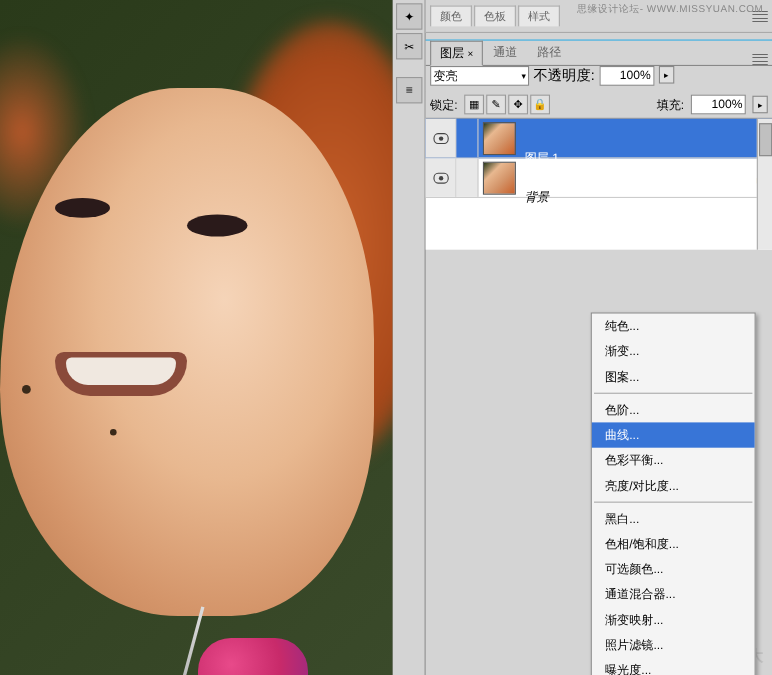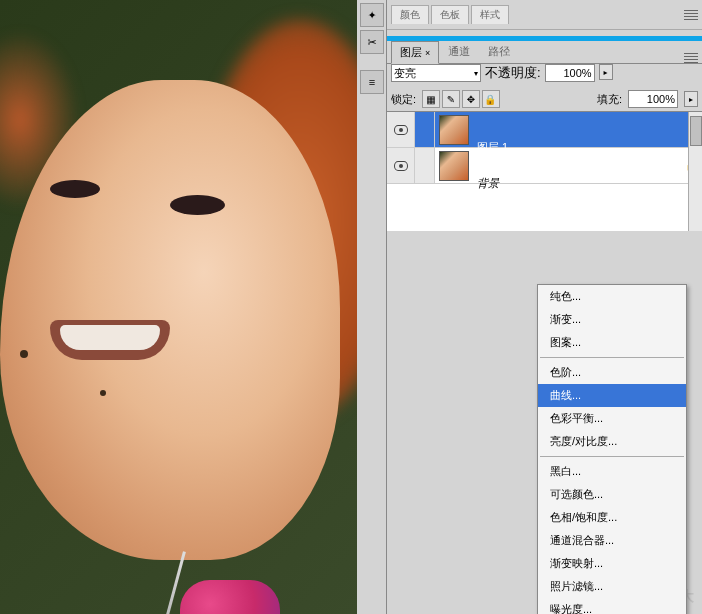--- a/index.html
+++ b/index.html
@@ -23,21 +23,21 @@
 .tool-icon { width: 24px; height: 24px; margin: 3px; background: #c8c8c8; border: 1px solid #999; display: flex; align-items: center; justify-content: center; }
 
 .panel-area { position: absolute; left: 387px; top: 0; right: 0; height: 614px; background: #d4d4d4; }
 
 .panel-header-top { height: 30px; background: #d4d4d4; display: flex; align-items: center; padding: 0 4px; border-bottom: 1px solid #aaa; }
 .tab { padding: 2px 8px; background: #e8e8e8; border: 1px solid #aaa; border-bottom: none; margin-right: 2px; font-size: 10px; color: #666; }
 .panel-menu { margin-left: auto; width: 14px; height: 10px; background: repeating-linear-gradient(#666 0 1px, transparent 1px 3px); }
 
 .watermark { position: absolute; right: 8px; top: 2px; font-size: 9px; color: #888; letter-spacing: 0.5px; }
 
-.layers-panel { border-top: 5px solid #0ea5e9; }
+.layers-panel { border-top: 1px solid #0ea5e9; }
 .layers-tabs { height: 22px; display: flex; align-items: flex-end; padding: 0 4px; background: #d4d4d4; }
 .ltab { padding: 3px 8px; font-size: 11px; color: #666; border: 1px solid transparent; }
 .ltab.active { background: #d4d4d4; border: 1px solid #888; border-bottom: 1px solid #d4d4d4; color: #000; position: relative; top: 1px; }
 
 .opacity-row { height: 24px; display: flex; align-items: flex-start; padding: 0 4px; gap: 4px; border-top: 1px solid #888; background: #d4d4d4; }
 .blend-select { width: 90px; height: 18px; background: #fff; border: 1px solid #888; padding: 0 2px; display: flex; align-items: center; justify-content: space-between; }
 .opacity-label { font-size: 13px; }
 .pct-input { width: 50px; height: 18px; background: #fff; border: 1px solid #888; display: flex; align-items: center; justify-content: flex-end; padding: 0 2px; }
 .arrow { width: 14px; height: 16px; background: #e0e0e0; border: 1px solid #888; display: flex; align-items: center; justify-content: center; font-size: 8px; }
 
@@ -96,20 +96,21 @@
 </div>
 
 <div class="panel-area">
 
   <div class="panel-header-top">
     <div class="tab">颜色</div>
     <div class="tab">色板</div>
     <div class="tab">样式</div>
     <div class="panel-menu"></div>
   </div>
+  <div class="watermark">思缘设计论坛- WWW.MISSYUAN.COM</div>
 
   <div style="height:6px"></div>
 
   <div class="layers-panel">
     <div class="layers-tabs">
       <div class="ltab active"><span>图层</span> <span style="font-size:9px">×</span></div>
       <div class="ltab">通道</div>
       <div class="ltab">路径</div>
       <div class="panel-menu" style="margin-left:auto"></div>
     </div>
@@ -166,22 +167,22 @@
   <div class="menu-item">纯色...</div>
   <div class="menu-item">渐变...</div>
   <div class="menu-item">图案...</div>
   <div class="menu-sep"></div>
   <div class="menu-item">色阶...</div>
   <div class="menu-item highlighted">曲线...</div>
   <div class="menu-item">色彩平衡...</div>
   <div class="menu-item">亮度/对比度...</div>
   <div class="menu-sep"></div>
   <div class="menu-item">黑白...</div>
+  <div class="menu-item">色相/饱和度...</div>
   <div class="menu-item">可选颜色...</div>
-  <div class="menu-item">色相/饱和度...</div>
   <div class="menu-item">通道混合器...</div>
   <div class="menu-item">渐变映射...</div>
   <div class="menu-item">照片滤镜...</div>
   <div class="menu-item">曝光度...</div>
 
 </div>
 
 <div class="logo-wm">图老大</div>
 
 </body></html>

